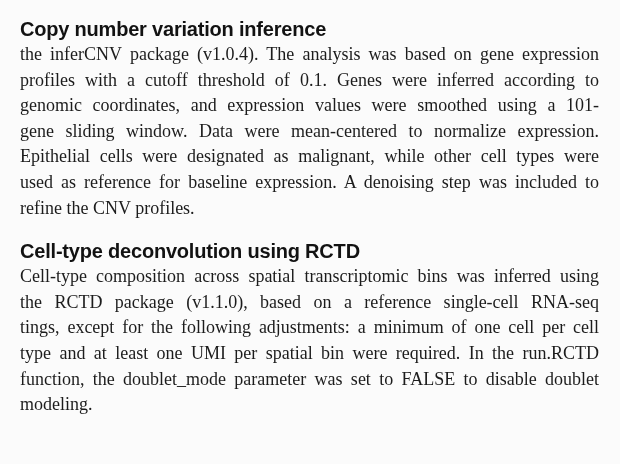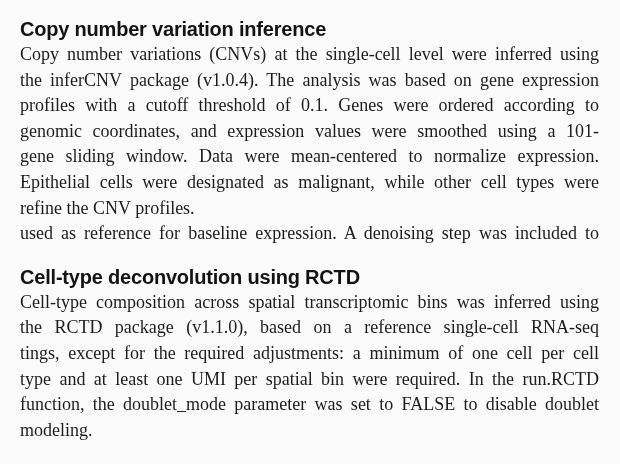--- a/index.html
+++ b/index.html
@@ -59,37 +59,36 @@
   }
 </style>
 </head>
 <body>
 
 <div class="page">
 
   <section class="section">
     <h2 class="heading">Copy number variation inference</h2>
     <div class="para">
-        <div class="line">Copy number variations (CNVs) at the single-cell level were inferred using</div>
         <div class="line">the inferCNV package (v1.0.4). The analysis was based on gene expression</div>
-        <div class="line">profiles with a cutoff threshold of 0.1. Genes were ordered according to</div>
+        <div class="line">profiles with a cutoff threshold of 0.1. Genes were inferred according to</div>
         <div class="line">genomic coordinates, and expression values were smoothed using a 101-</div>
         <div class="line">gene sliding window. Data were mean-centered to normalize expression.</div>
         <div class="line">Epithelial cells were designated as malignant, while other cell types were</div>
+        <div class="line">used as reference for baseline expression. A denoising step was included to</div>
         <div class="line last">refine the CNV profiles.</div>
-        <div class="line">used as reference for baseline expression. A denoising step was included to</div>
       </div>
   </section>
 
   <section class="section section-gap">
     <h2 class="heading">Cell-type deconvolution using RCTD</h2>
     <div class="para">
         <div class="line">Cell-type composition across spatial transcriptomic bins was inferred using</div>
         <div class="line">the RCTD package (v1.1.0), based on a reference single-cell RNA-seq</div>
-        <div class="line">tings, except for the required adjustments: a minimum of one cell per cell</div>
+        <div class="line">tings, except for the following adjustments: a minimum of one cell per cell</div>
         <div class="line">type and at least one UMI per spatial bin were required. In the run.RCTD</div>
         <div class="line">function, the doublet_mode parameter was set to FALSE to disable doublet</div>
         <div class="line last">modeling.</div>
       </div>
   </section>
 
 
 </div>
 
 </body></html>

